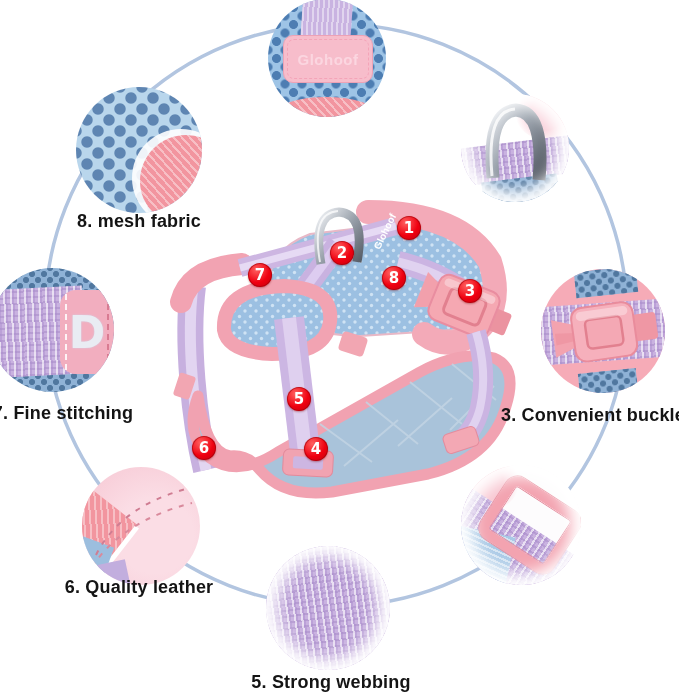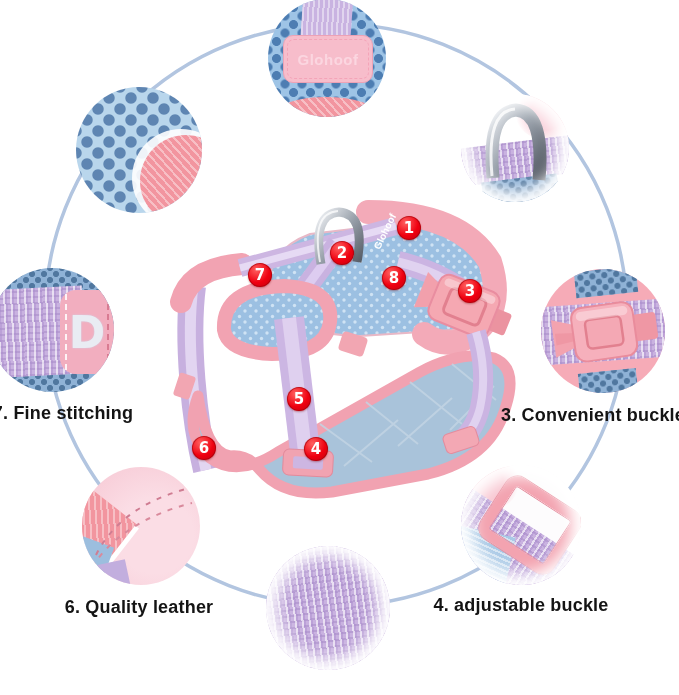--- a/index.html
+++ b/index.html
@@ -277,17 +277,18 @@
   <div class="badge" style="left:409px;top:228px;">1</div>
   <div class="badge" style="left:342px;top:253px;">2</div>
   <div class="badge" style="left:470px;top:291px;">3</div>
   <div class="badge" style="left:316px;top:449px;">4</div>
   <div class="badge" style="left:299px;top:399px;">5</div>
   <div class="badge" style="left:204px;top:448px;">6</div>
   <div class="badge" style="left:260px;top:275px;">7</div>
   <div class="badge" style="left:394px;top:278px;">8</div>
 
   <div class="label" style="left:593px;top:405px;">3. Convenient buckle</div>
-  <div class="label" style="left:521px;top:595px;">4. adjustable buckle</div>
-  <div class="label" style="left:139px;top:597px;">6. Quality leather</div>
+  <div class="label" style="left:331px;top:672px;">5. Strong webbing</div>
+  <div class="label" style="left:139px;top:577px;">6. Quality leather</div>
   <div class="label" style="left:63px;top:403px;">7. Fine stitching</div>
+  <div class="label" style="left:139px;top:211px;">8. mesh fabric</div>
 
 </div>
 
 </body></html>

